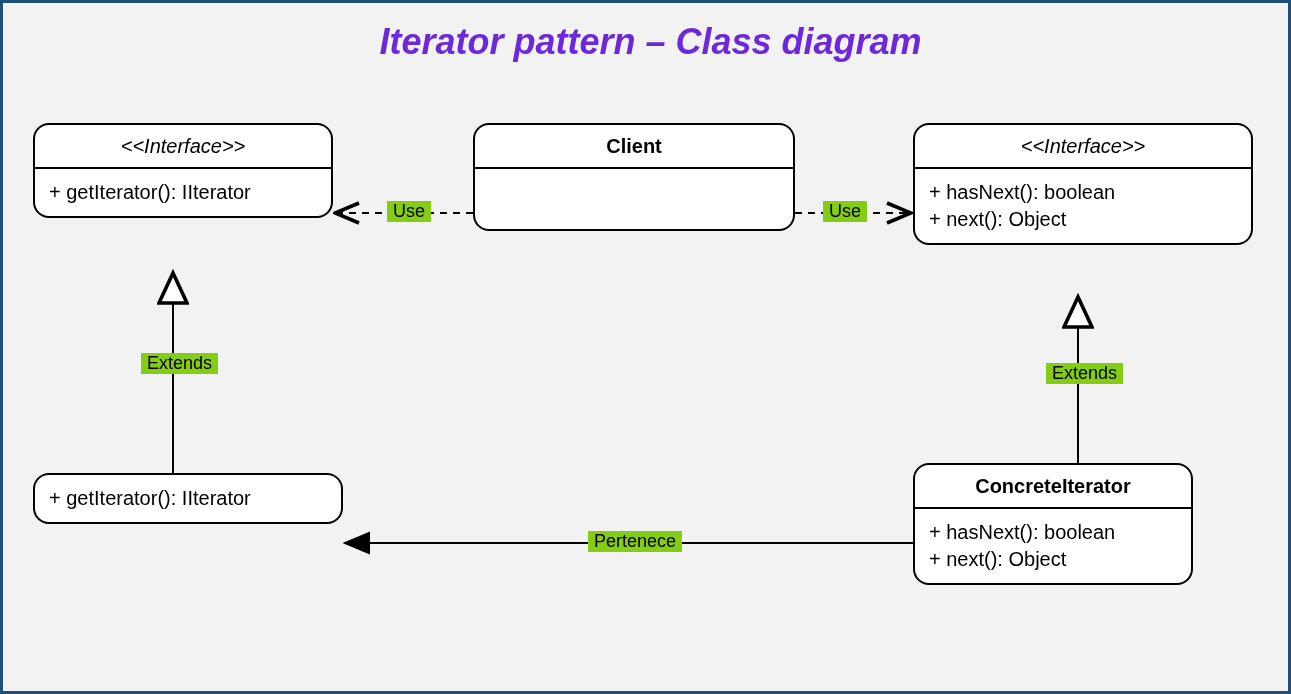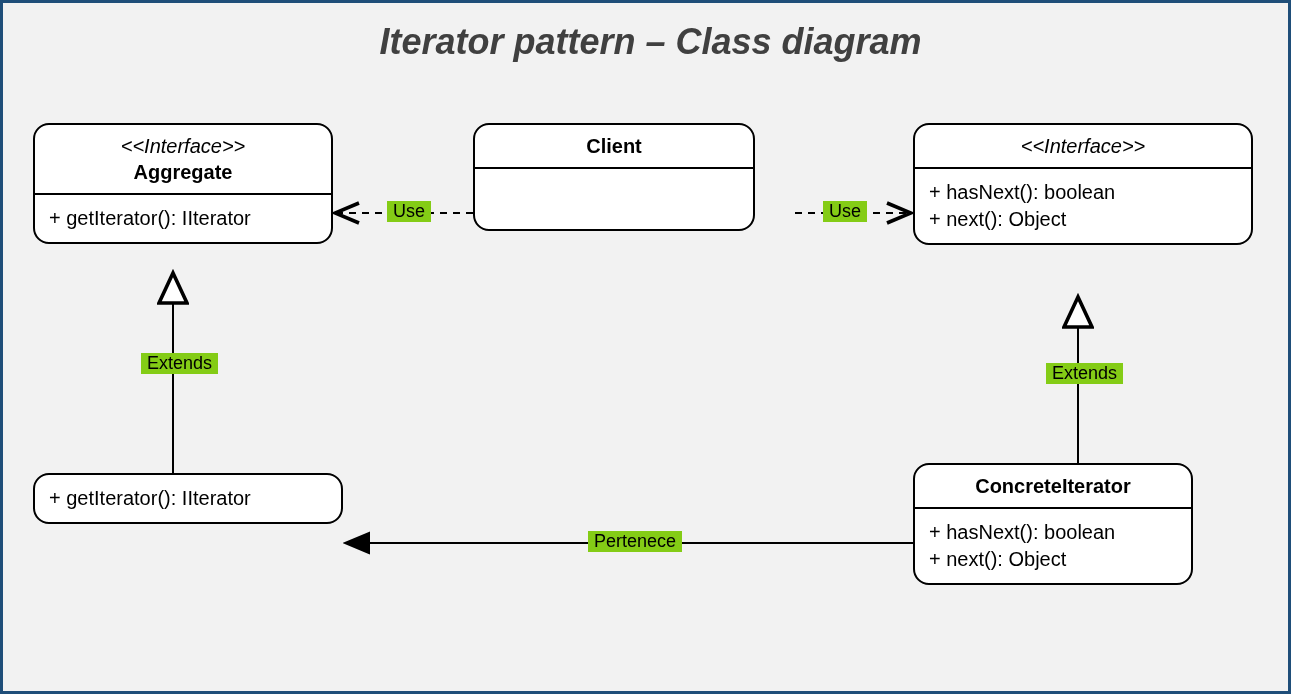--- a/index.html
+++ b/index.html
@@ -15,21 +15,21 @@
     border: 3px solid #1f4e79;
     background: #f2f2f2;
     position: relative;
   }
   .title {
     position: absolute;
     top: 18px;
     left: 10px;
     right: 0;
     text-align: center;
-    color: #404040;
+    color: #6d28d9;
     font-weight: bold;
     font-style: italic;
     font-size: 36px;
   }
   .uml-box {
     position: absolute;
     background: #fff;
     border: 2px solid #000;
     border-radius: 16px;
     overflow: hidden;
@@ -73,28 +73,27 @@
 </head>
 <body>
 
 <div class="frame">
 
   <div class="title">Iterator pattern – Class diagram</div>
 
   <div class="uml-box" style="left:30px; top:120px; width:300px;">
     <div class="uml-header">
       <div class="stereo">&lt;&lt;Interface&gt;&gt;</div>
-      <div class="name">Aggregate</div>
     </div>
     <div class="uml-body">
       <div>+ getIterator(): IIterator</div>
     </div>
   </div>
 
-  <div class="uml-box" style="left:470px; top:120px; width:282px;">
+  <div class="uml-box" style="left:470px; top:120px; width:322px;">
     <div class="uml-header">
       <div class="name">Client</div>
     </div>
     <div class="uml-body empty"></div>
   </div>
 
   <div class="uml-box" style="left:910px; top:120px; width:340px;">
     <div class="uml-header">
       <div class="stereo">&lt;&lt;Interface&gt;&gt;</div>
     </div>

